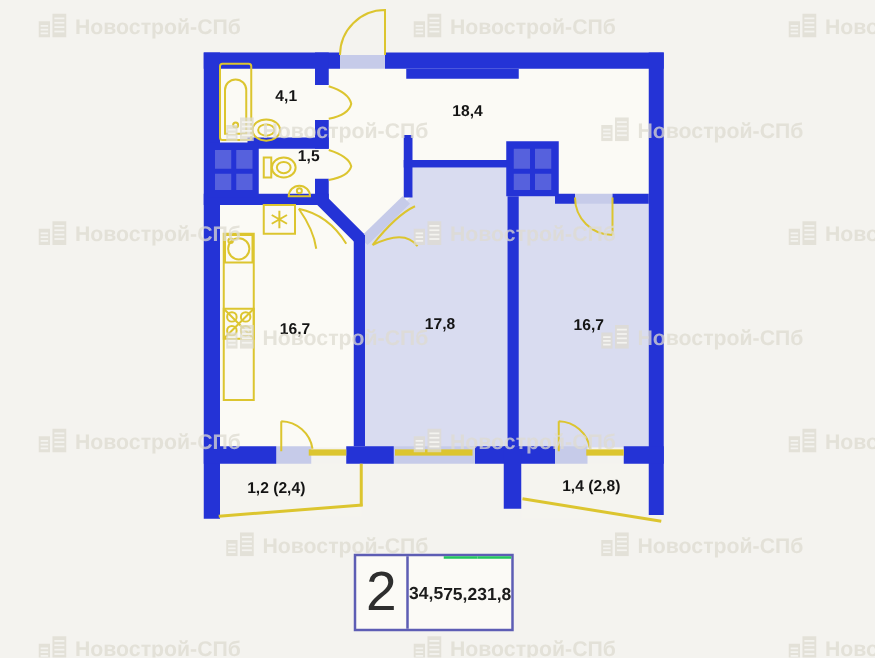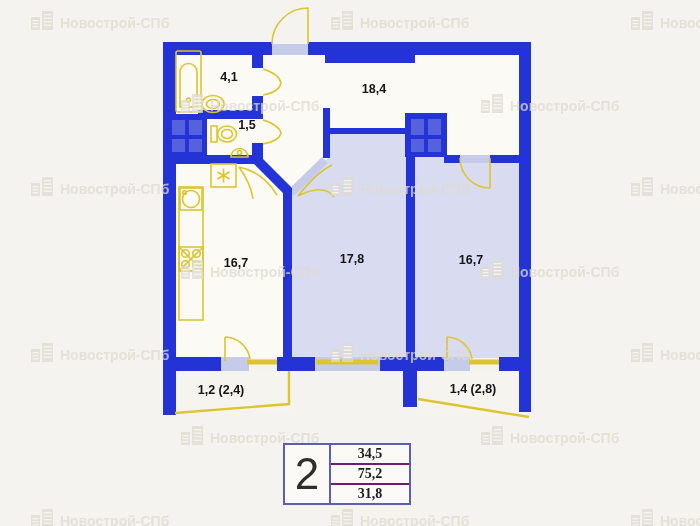--- a/index.html
+++ b/index.html
@@ -11,41 +11,41 @@
   }
   #stage{position:absolute;inset:0;width:557px;height:526px;padding-left:12px;}
   #plan-svg{position:absolute;left:0;top:0;z-index:1;}
   #plan-svg text{
     font-family:"Liberation Sans",sans-serif;
     font-weight:bold;font-size:12.5px;fill:#141414;text-anchor:middle;
   }
   #watermarks{position:absolute;inset:0;z-index:2;pointer-events:none;}
   .watermark{
     position:absolute;display:flex;align-items:flex-end;gap:6px;
-    color:rgba(222,219,208,0.75);font-weight:bold;font-size:14px;
+    color:rgba(222,219,208,0.75);font-weight:bold;font-size:17px;
     white-space:nowrap;line-height:1;justify-content:space-between;
   }
   .watermark svg{flex:0 0 auto;}
   
   #summary-table{
     position:absolute;left:283px;top:443px;width:128px;height:62px;
     border:2px solid #5d5db4;background:#fbfaf6;
     display:flex;z-index:3;box-sizing:border-box;
   }
   #rooms-cell{
     width:44px;border-right:2px solid #5d5db4;
     display:flex;align-items:center;justify-content:center;
     font-size:44px;font-weight:400;color:#2e2e2e;
   }
-  #area-rows{flex:1;display:flex;flex-direction:column;font-family:Liberation Serif, serif;}
+  #area-rows{flex:1;display:flex;flex-direction:row;}
   .area-row{
     flex:1;display:flex;align-items:center;justify-content:center;
     font-size:14px;font-weight:bold;color:#1c1c1c;
   }
-  .area-row + .area-row{border-top:2px solid #701a75;}
+  .area-row + .area-row{border-top:2px solid #22c55e;}
 </style>
 </head>
 <body>
 
 <div id="stage">
 
 <svg id="plan-svg" width="700" height="526" viewBox="0 0 700 526">
 
   <rect x="176" y="53" width="343" height="305" fill="#fbfaf5"></rect>
 

